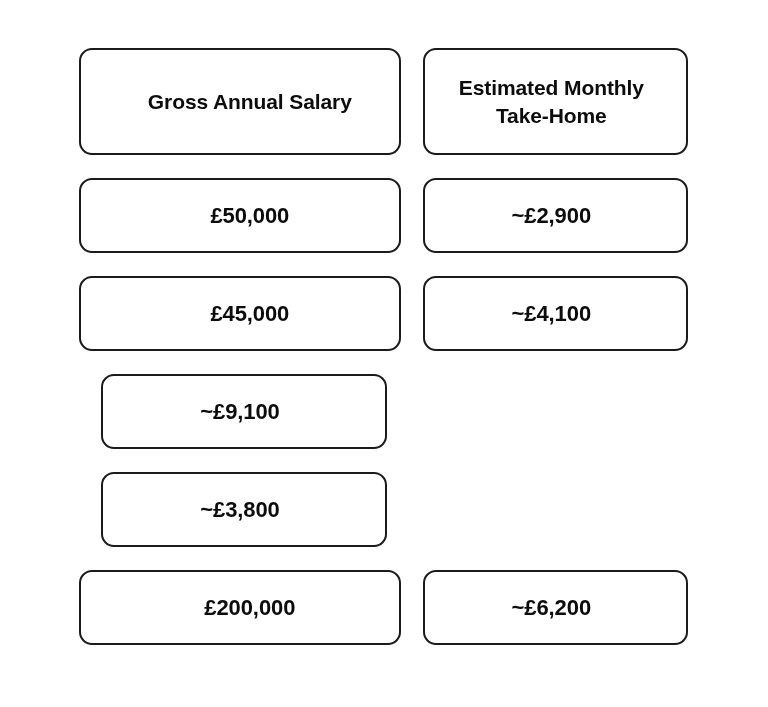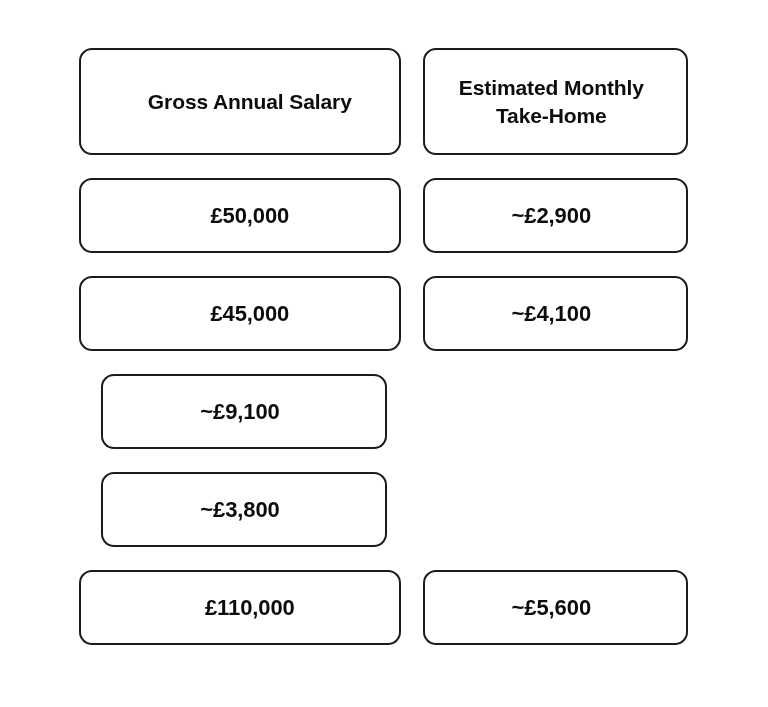--- a/index.html
+++ b/index.html
@@ -116,21 +116,21 @@
     </div>
 
     <div class="table-row data-row">
       <div class="cell col-right">
         <span class="cell-text">~£3,800</span>
       </div>
     </div>
 
     <div class="table-row data-row">
       <div class="cell col-left">
-        <span class="cell-text">£110,000</span>
+        <span class="cell-text">£200,000</span>
       </div>
       <div class="cell col-right">
-        <span class="cell-text">~£5,600</span>
+        <span class="cell-text">~£6,200</span>
       </div>
     </div>
 
   </div>
 </div>
 
 </body></html>

